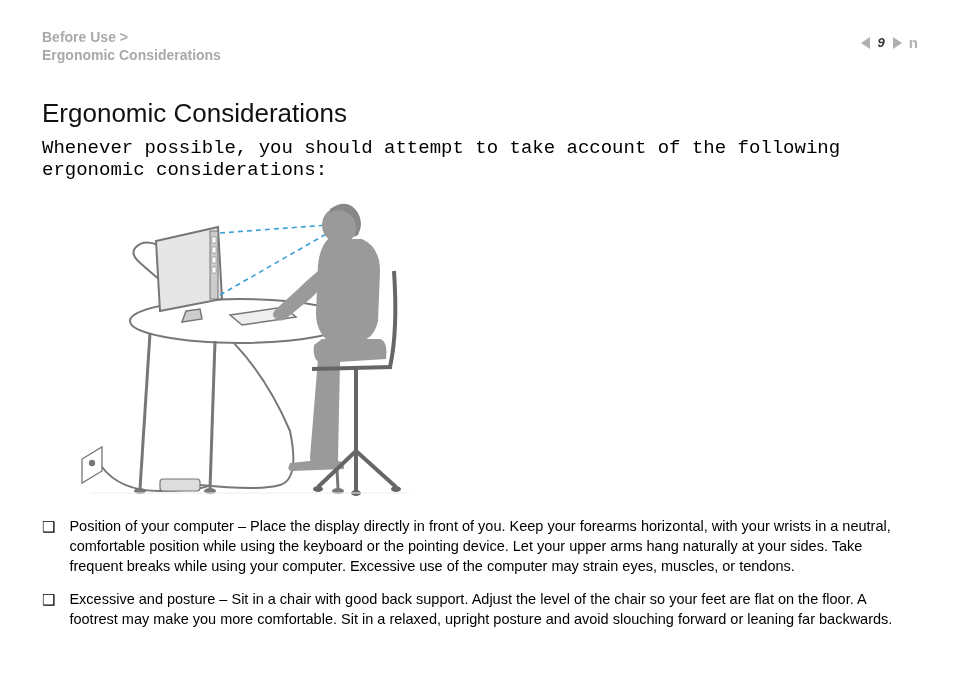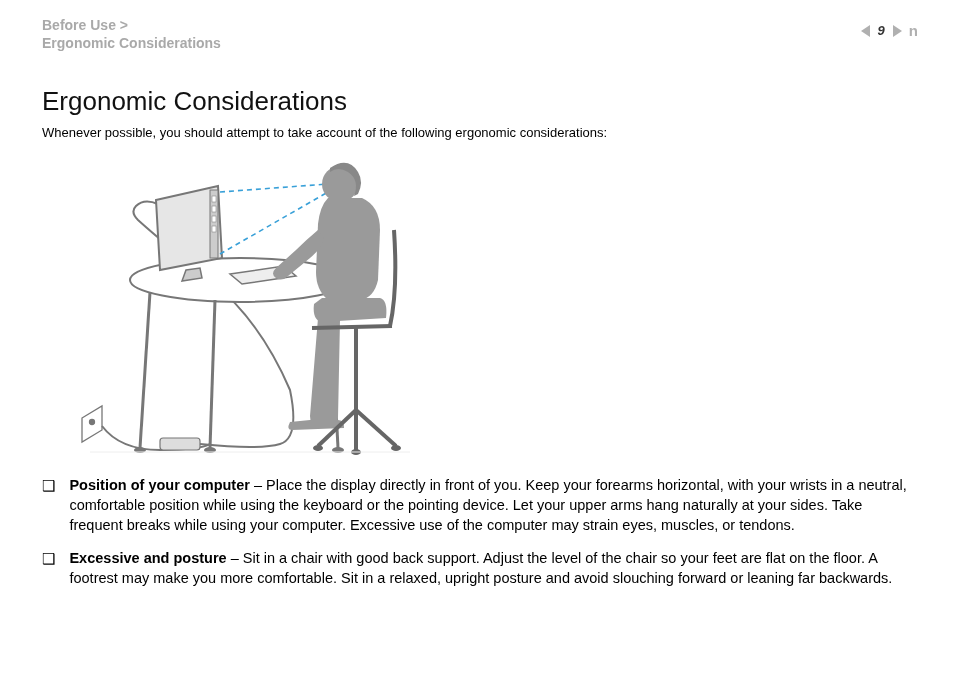--- a/index.html
+++ b/index.html
@@ -15,20 +15,21 @@
     position: relative;
     width: 954px;
     height: 674px;
     box-sizing: border-box;
     padding: 16px 36px 24px 42px;
   }
   .header {
     display: flex;
     justify-content: space-between;
     align-items: flex-start;
+    margin-top: 12px;
   }
   .breadcrumb {
     color: #a9a9a9;
     font-weight: bold;
     font-size: 14px;
     line-height: 1.3;
   }
   .breadcrumb .line1 { display: block; }
   .breadcrumb .line2 { display: block; }
   .pager {
@@ -66,22 +67,23 @@
     margin-left: 1px;
   }
   .title {
     font-size: 26px;
     font-weight: 400;
     margin-top: 34px;
     margin-bottom: 8px;
     color: #111;
   }
   .intro {
-    font-size: 13px;
+    font-size: 19px;
     margin-bottom: 10px;
+    font-family: Liberation Mono, monospace;
   }
   .illustration {
     margin: 4px 0 12px 18px;
   }
   .bullets {
     margin-top: 6px;
   }
   .bullet {
     display: flex;
     gap: 14px;
@@ -92,21 +94,21 @@
   .bullet .marker {
     flex: 0 0 auto;
     font-size: 15px;
     line-height: 1.2;
     padding-top: 1px;
   }
   .bullet .text {
     flex: 1 1 auto;
   }
   .bullet .heading {
-    font-weight: bold;
+    font-weight: normal;
   }
 </style>
 </head>
 <body>
 
 <div class="page">
 
   <div class="header">
     <div class="breadcrumb">
       <span class="line1">Before Use &gt;</span>

